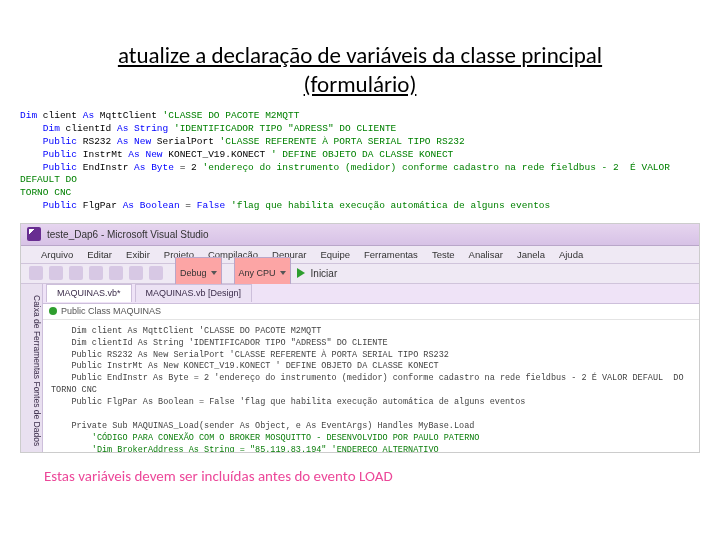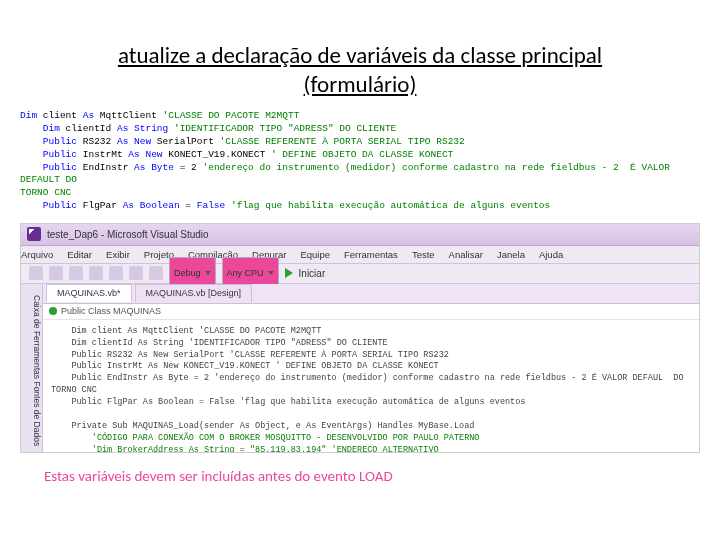--- a/index.html
+++ b/index.html
@@ -7,24 +7,24 @@
   .slide { width:720px; height:540px; position:relative; padding:8px 20px; }
   .title { text-align:center; font-size:23px; line-height:1.25; margin:4px 40px 12px 40px; }
   .title u { text-decoration:underline; }
   .codeblock { font-family:Consolas,'Courier New',monospace; font-size:9.5px; line-height:1.35; white-space:pre-wrap; color:#000; margin:4px 0 10px 0; }
   .kw { color:#0000ff; }
   .cm { color:#008000; }
   .ide-wrap { width:680px; height:230px; border:1px solid #ccc; margin:0 auto 14px auto; background:#f6f6f6; font-family:'Segoe UI',Arial,sans-serif; font-size:10px; color:#333; overflow:hidden; filter:blur(0.4px); }
   .ide-titlebar { height:22px; background:linear-gradient(#e6d5ef,#d7c2e6); display:flex; align-items:center; padding:4px 6px; gap:6px; border-bottom:1px solid #b9a6c9; }
   .ide-titlebar .vs-icon { width:14px; height:14px; background:#682d91; border-radius:2px; position:relative; }
   .ide-titlebar .vs-icon:after { content:""; position:absolute; inset:2px; background:linear-gradient(135deg,#fff 30%,transparent 30%); }
-  .ide-menubar { height:18px; background:#efe9f4; display:flex; align-items:center; gap:14px; padding:0 0; border-bottom:1px solid #d0c4db; font-size:9.5px; }
+  .ide-menubar { height:18px; background:#efe9f4; display:flex; align-items:center; gap:14px; padding:0 20px; border-bottom:1px solid #d0c4db; font-size:9.5px; }
   .ide-toolbar { height:20px; background:#efe9f4; display:flex; align-items:center; gap:6px; padding:0 8px; border-bottom:1px solid #d0c4db; }
   .tbtn { width:14px; height:14px; background:#d7c8e4; border-radius:2px; }
-  .dd { height:32px; border:1px solid #b9a6c9; background:#ec4899; display:flex; align-items:center; padding:0 4px; font-size:9px; gap:4px; }
+  .dd { height:32px; border:1px solid #b9a6c9; background:#fca5a5; display:flex; align-items:center; padding:0 4px; font-size:9px; gap:4px;margin-left:6px; }
   .dd .chev { width:0; height:0; border-left:3px solid transparent; border-right:3px solid transparent; border-top:4px solid #555; }
   .play { width:0; height:0; border-top:5px solid transparent; border-bottom:5px solid transparent; border-left:8px solid #2e9e2e; }
   .ide-body { display:flex; height:calc(100% - 60px); }
   .side-rail { width:22px; background:#e9e0f0; border-right:1px solid #cdbfdb; writing-mode:vertical-rl; text-align:center; font-size:8.5px; padding-top:6px; color:#3b2c4a; }
   .editor { flex:1; background:#fff; display:flex; flex-direction:column; }
   .tabs { height:20px; background:#efe3f7; display:flex; align-items:flex-start; border-bottom:1px solid #cdbfdb; }
   .tab { height:18px; padding:0 10px; display:flex; align-items:center; font-size:9px; border:1px solid #cdbfdb; border-bottom:none; margin-left:3px; background:#ece2f4; color:#3b2c4a; }
   .tab.active { background:#fff; }
   .scope-bar { height:16px; background:#fff; border-bottom:1px solid #e4e4e4; display:flex; align-items:center; padding:0 6px; font-size:9px; color:#555; }
   .scope-bar .dot { width:8px; height:8px; border-radius:50%; background:#2e9e2e; margin-right:4px; }

